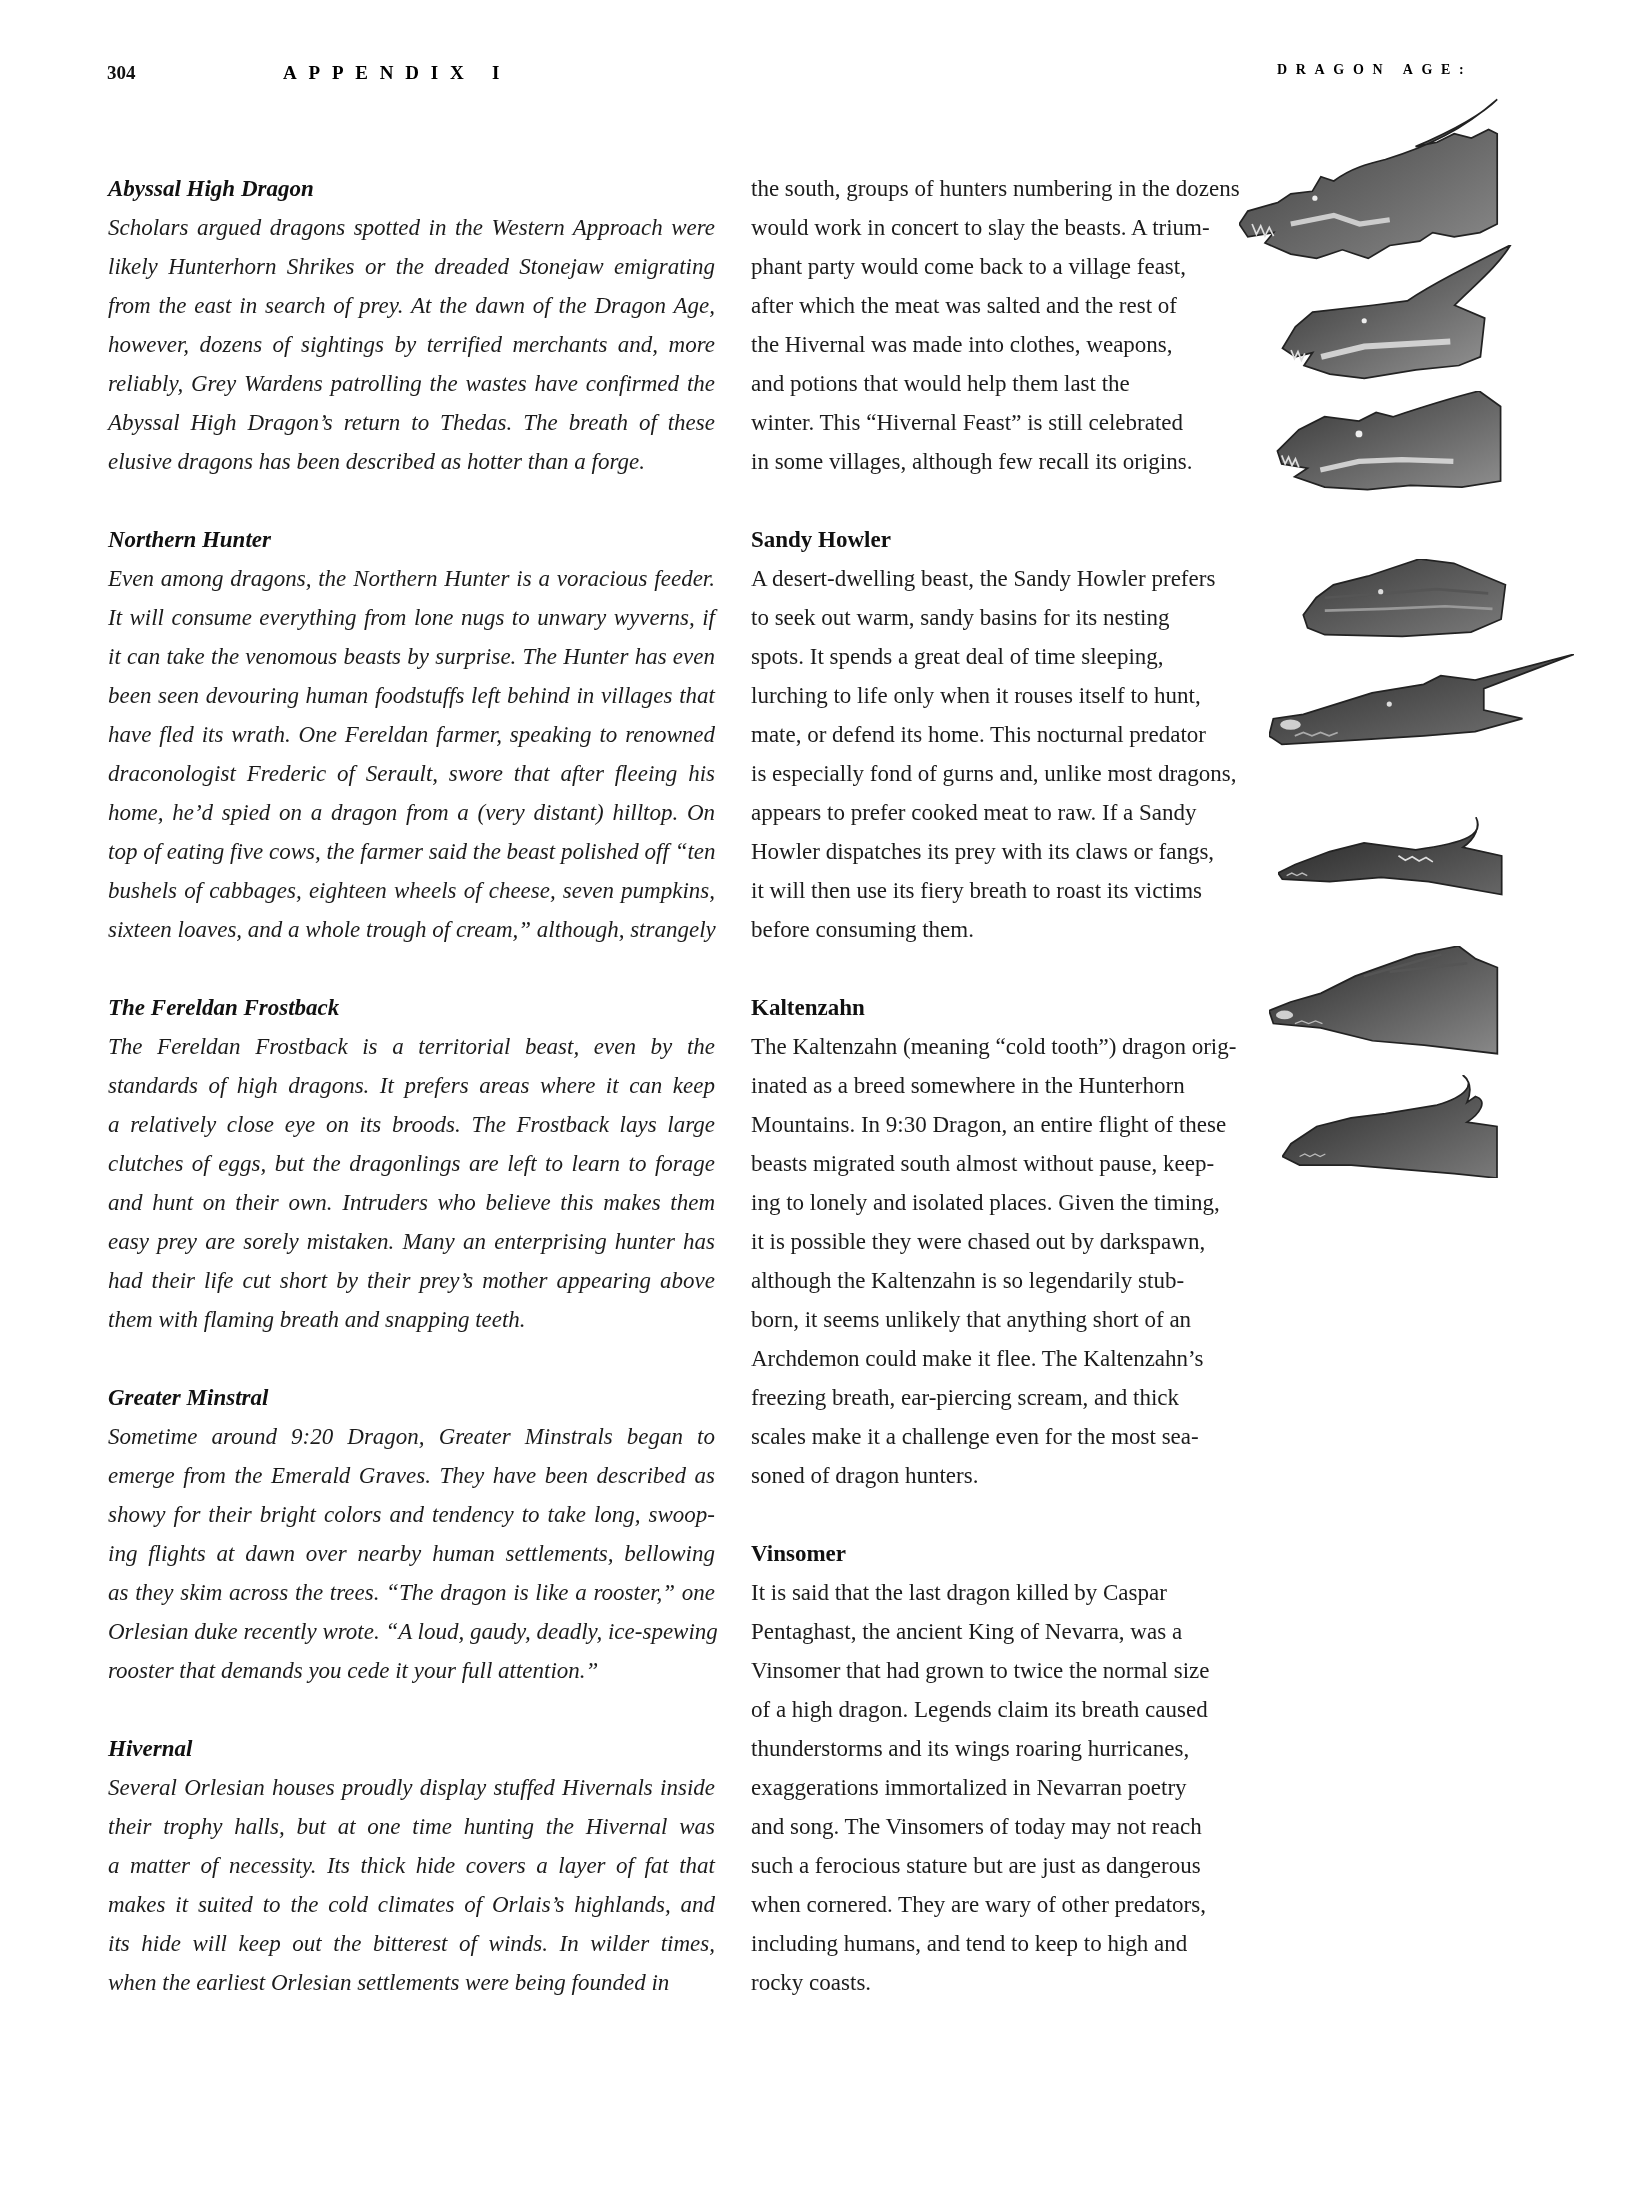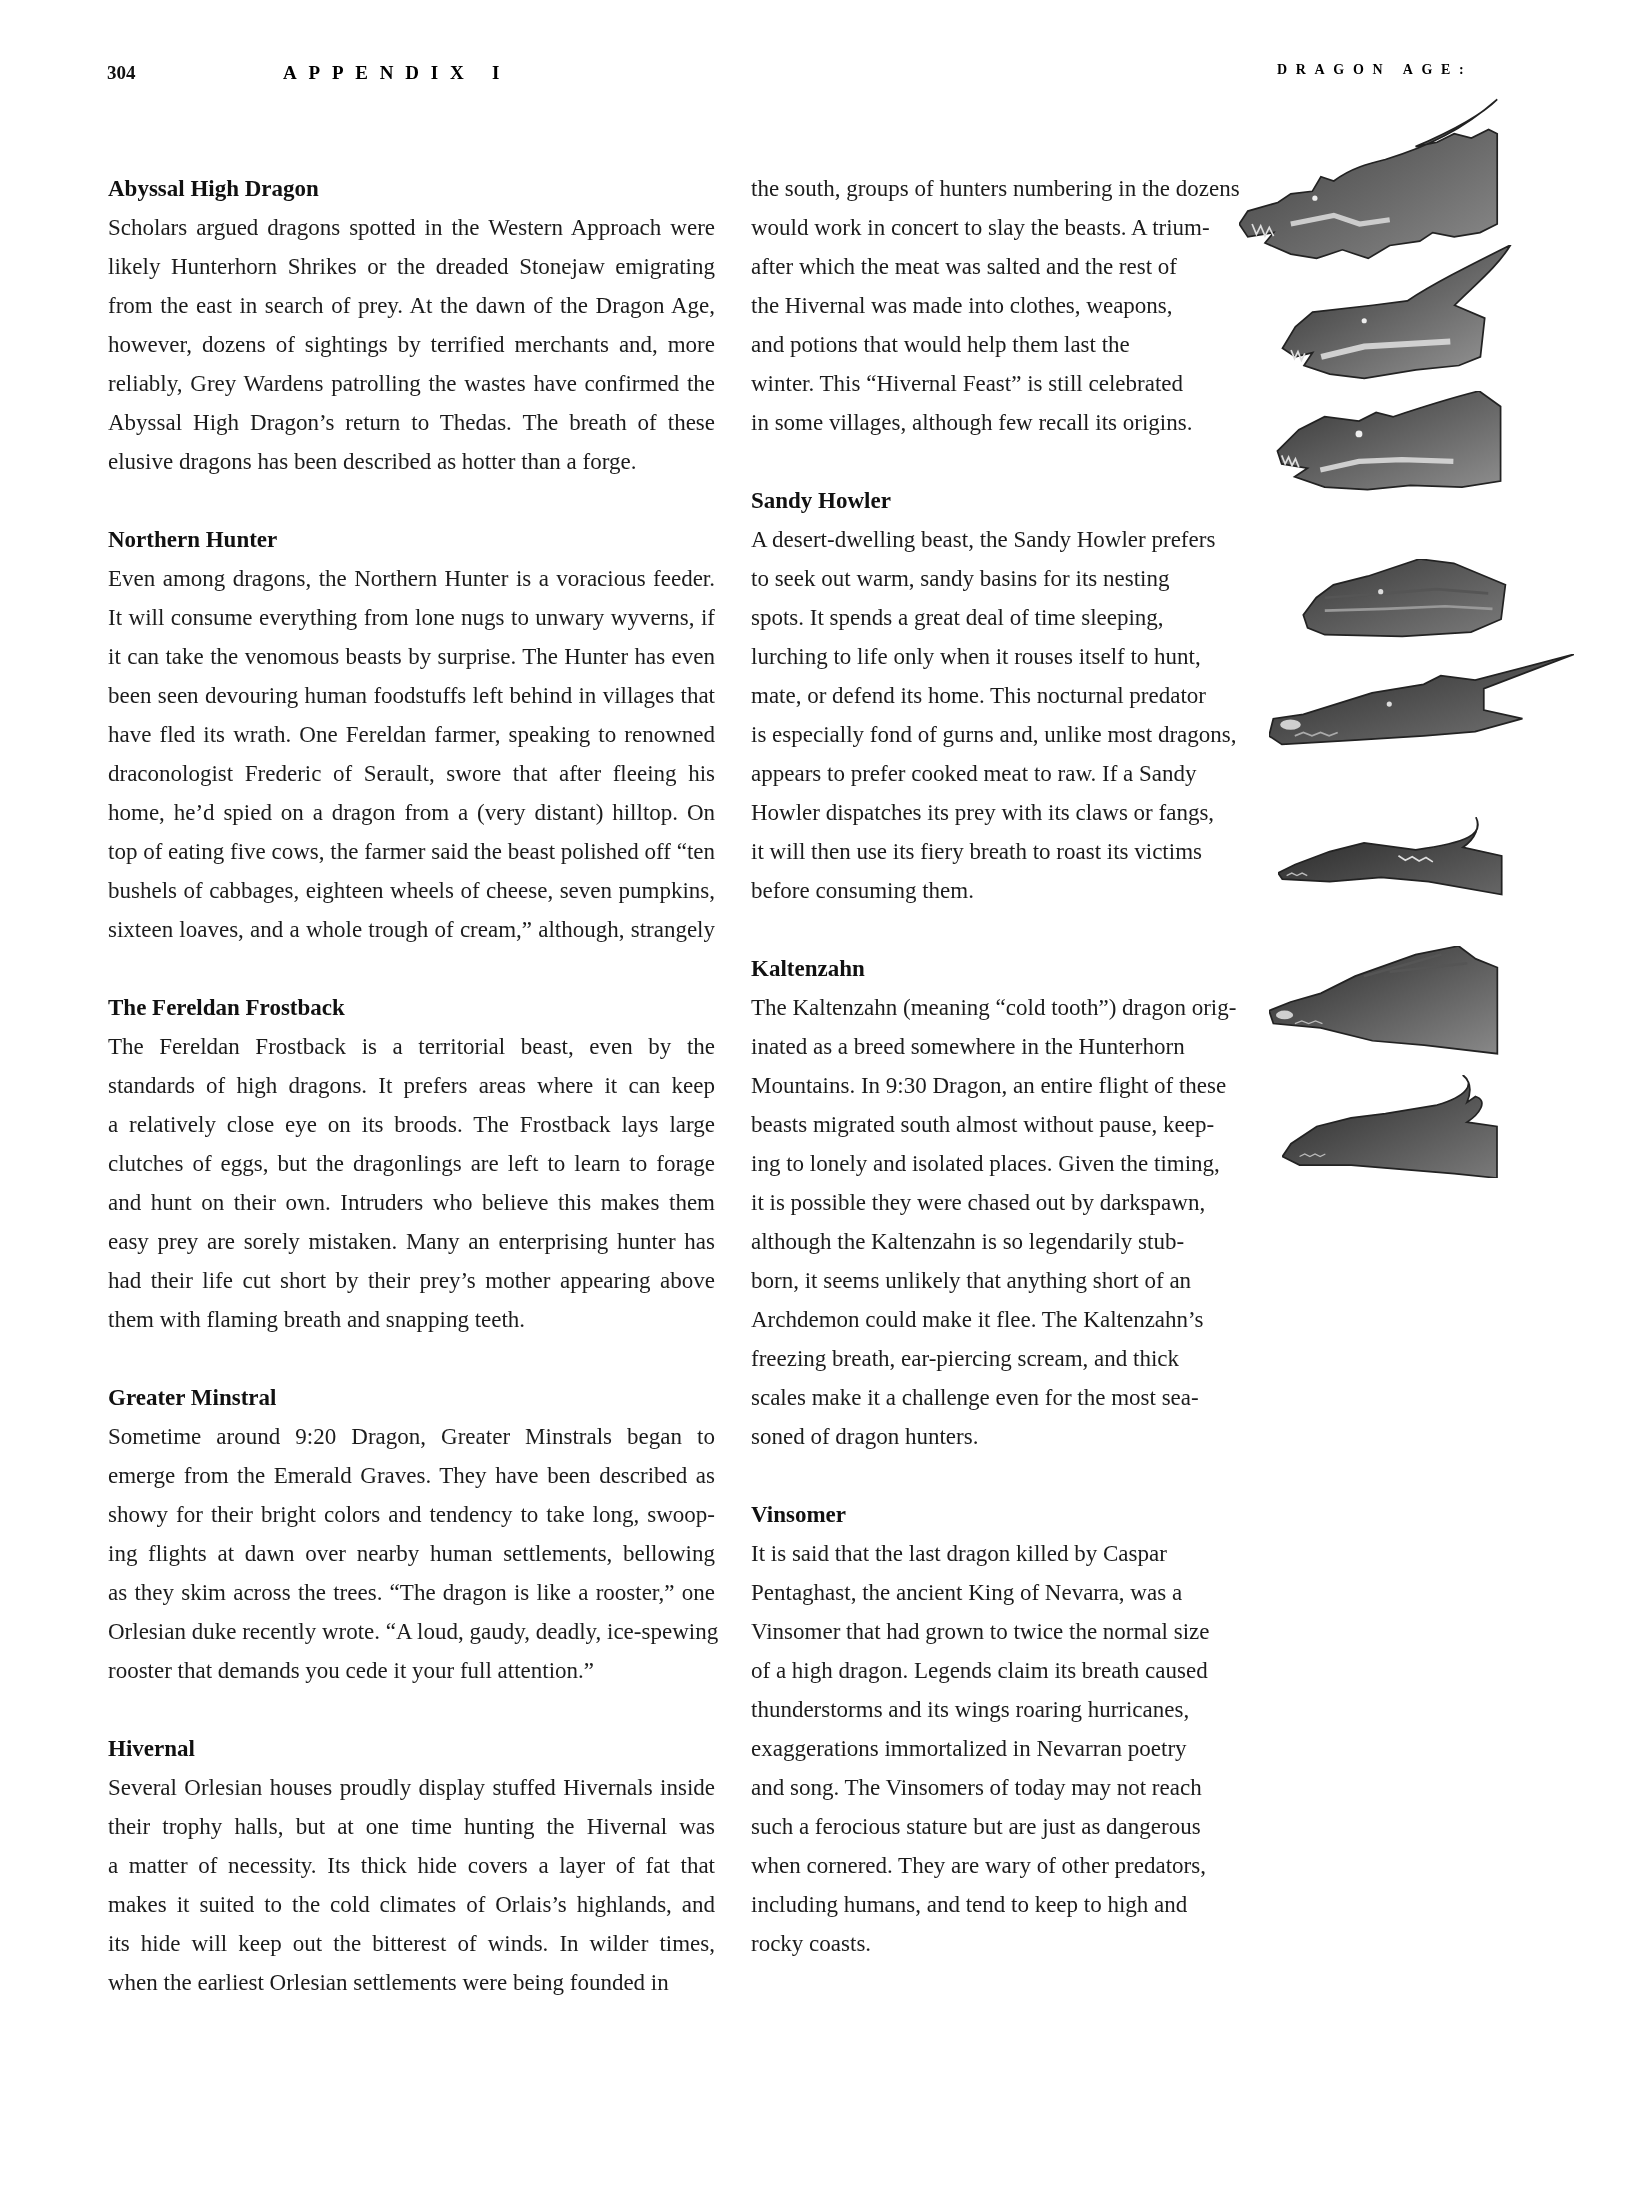--- a/index.html
+++ b/index.html
@@ -54,20 +54,21 @@
       position: absolute;
       top: 169px;
       font-size: 23px;
       line-height: 39px;
       color: #1c1c1c;
     }
     .col-left {
       left: 108px;
       width: 607px;
       text-align: justify;
+      font-style: italic;
     }
     .col-right {
       left: 751px;
       width: 551px;
     }
     .section {
       margin: 0 0 39px 0;
     }
     .section-title {
       font-weight: bold;
@@ -182,20 +183,21 @@
         <span class="line last">when the earliest Orlesian settlements were being founded in</span>
       </p>
     </div>
   </div>
 
 <div class="column col-right" id="col-right">
     <div class="section">
       <p class="para">
         <span class="line">the south, groups of hunters numbering in the dozens</span>
         <span class="line">would work in concert to slay the beasts. A trium-</span>
+        <span class="line">phant party would come back to a village feast,</span>
         <span class="line">after which the meat was salted and the rest of</span>
         <span class="line">the Hivernal was made into clothes, weapons,</span>
         <span class="line">and potions that would help them last the</span>
         <span class="line">winter. This “Hivernal Feast” is still celebrated</span>
         <span class="line last">in some villages, although few recall its origins.</span>
       </p>
     </div>
     <div class="section">
       <h3 class="section-title">Sandy Howler</h3>
       <p class="para">

